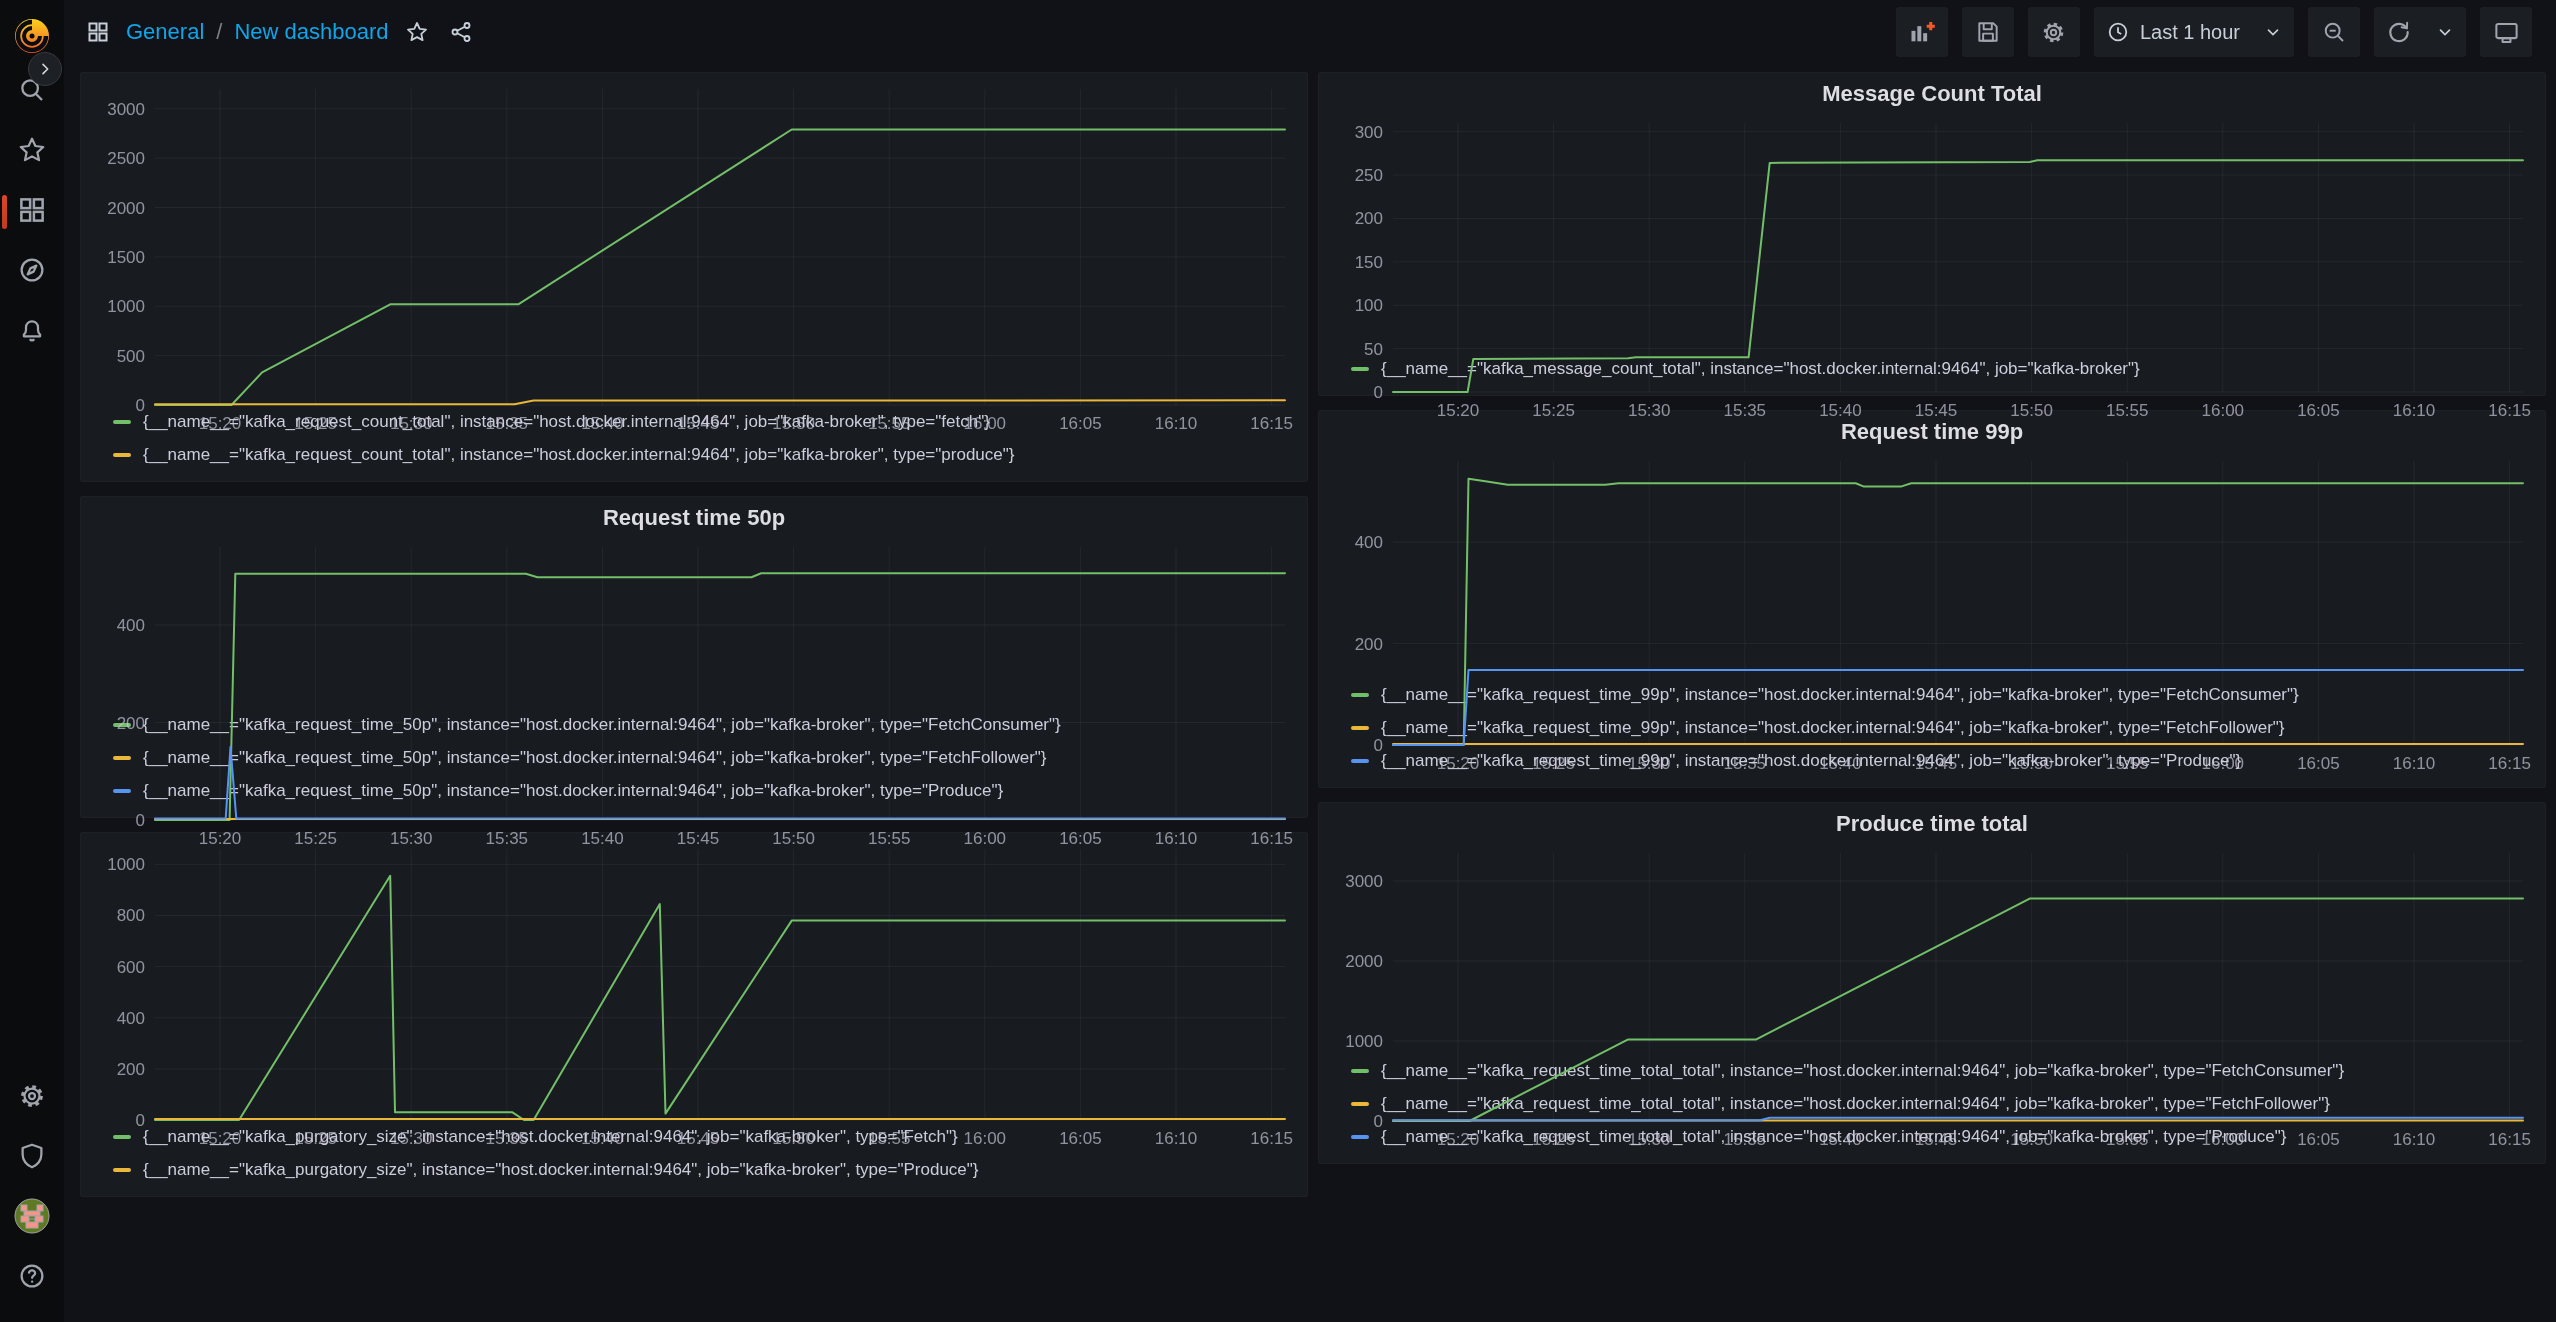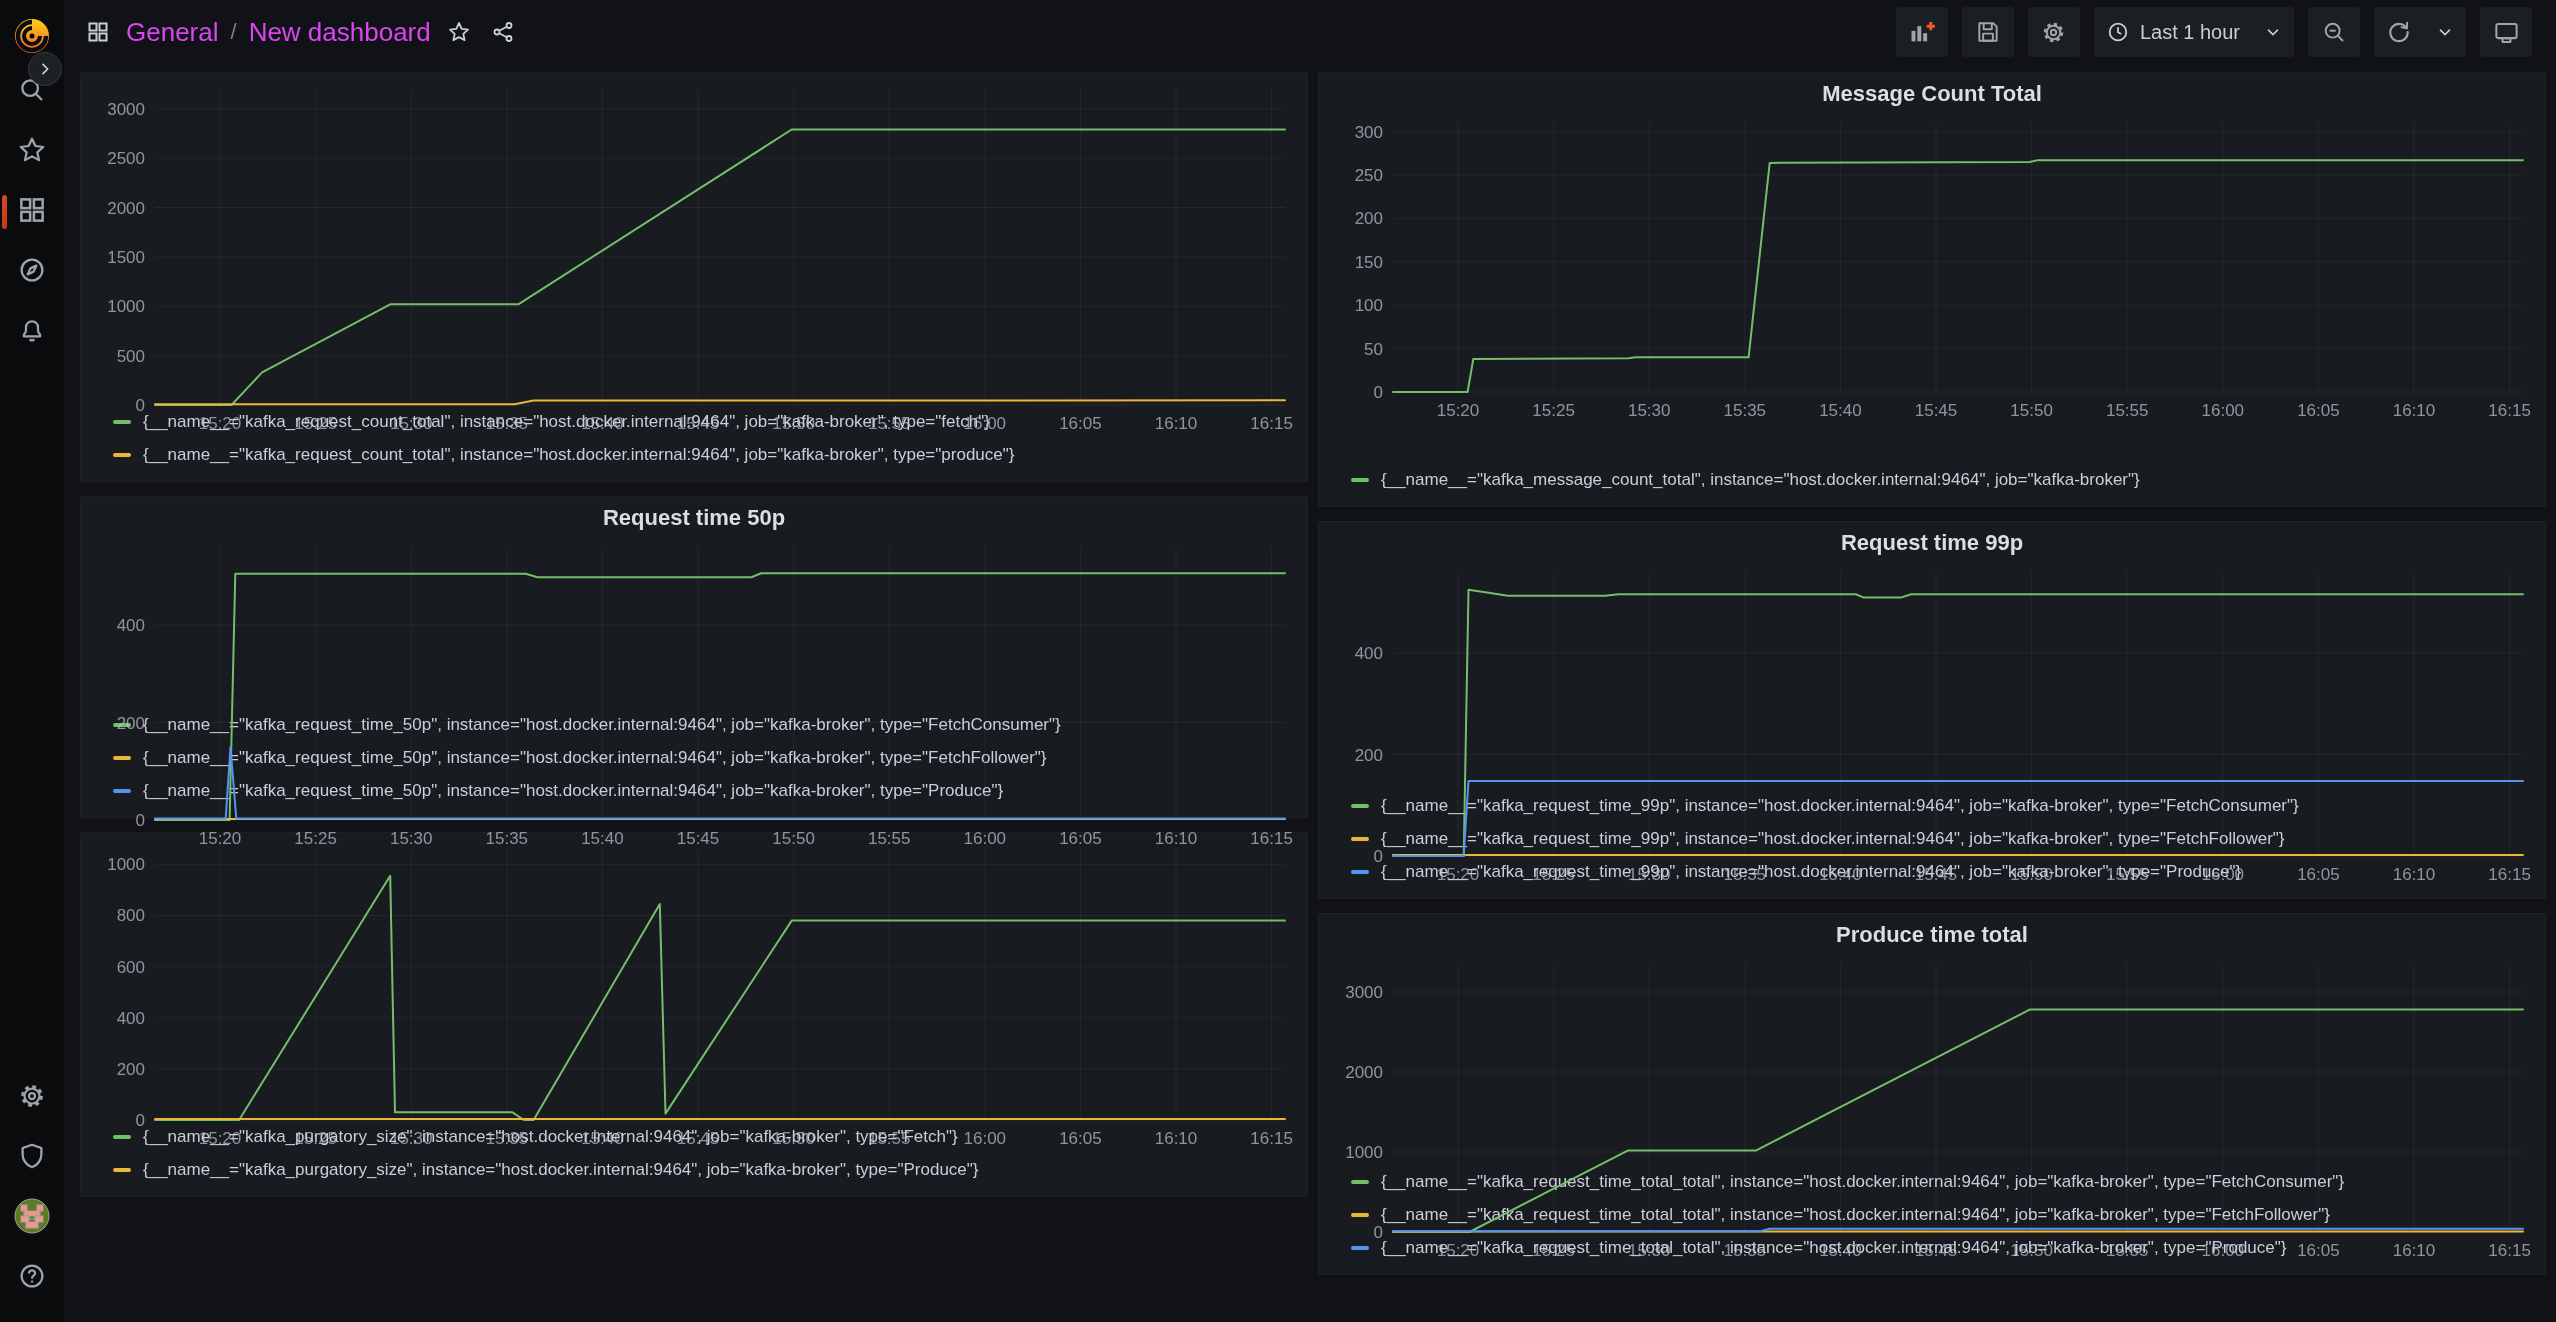--- a/index.html
+++ b/index.html
@@ -46,21 +46,21 @@
   
   .main-area { flex: 1; display: flex; flex-direction: column; min-width: 0; }
 
   .topnav {
     height: 64px; flex-shrink: 0;
     background: #111217;
     display: flex; align-items: center;
     padding: 0 24px 0 18px;
   }
   .breadcrumb { display: flex; align-items: center; gap: 12px; }
-  .crumb-text { font-size: 26px; color: #d946ef; cursor: pointer; }
+  .crumb-text { font-size: 22px; color: #0ea5e9; cursor: pointer; }
   .crumb-sep { font-size: 22px; color: #7b7f87; }
   .icon-btn {
     background: none; border: none; cursor: pointer;
     display: flex; align-items: center; justify-content: center;
     padding: 4px;
   }
   .toolbar { margin-left: auto; display: flex; align-items: center; gap: 14px; }
   .tool-btn {
     height: 50px; min-width: 52px;
     background: #1b1e23; border: none; border-radius: 3px;
@@ -483,21 +483,21 @@
                 <span class="legend-label">{__name__="kafka_purgatory_size", instance="host.docker.internal:9464", job="kafka-broker", type="Fetch"}</span>
               </div>
               <div class="legend-row">
                 <span class="swatch" style="background: rgb(234, 184, 57);"></span>
                 <span class="legend-label">{__name__="kafka_purgatory_size", instance="host.docker.internal:9464", job="kafka-broker", type="Produce"}</span>
               </div>
             </div>
         </section>
       </div>
       <div class="col">
-        <section class="panel" style="height:435px">
+        <section class="panel" style="height:324px">
           <h2 class="panel-title">Message Count Total</h2>
           <div class="plot">
               <svg width="1206" height="311">
                 <line x1="129.0084602368866" y1="12" x2="129.0084602368866" y2="281" stroke="rgba(204,204,220,0.07)" stroke-width="1"></line>
                 <text x="129.0084602368866" y="305" text-anchor="middle" fill="rgba(204,204,220,0.68)" font-size="17">15:20</text>
                 <line x1="224.60913705583755" y1="12" x2="224.60913705583755" y2="281" stroke="rgba(204,204,220,0.07)" stroke-width="1"></line>
                 <text x="224.60913705583755" y="305" text-anchor="middle" fill="rgba(204,204,220,0.68)" font-size="17">15:25</text>
                 <line x1="320.20981387478844" y1="12" x2="320.20981387478844" y2="281" stroke="rgba(204,204,220,0.07)" stroke-width="1"></line>
                 <text x="320.20981387478844" y="305" text-anchor="middle" fill="rgba(204,204,220,0.68)" font-size="17">15:30</text>
                 <line x1="415.8104906937394" y1="12" x2="415.8104906937394" y2="281" stroke="rgba(204,204,220,0.07)" stroke-width="1"></line>

